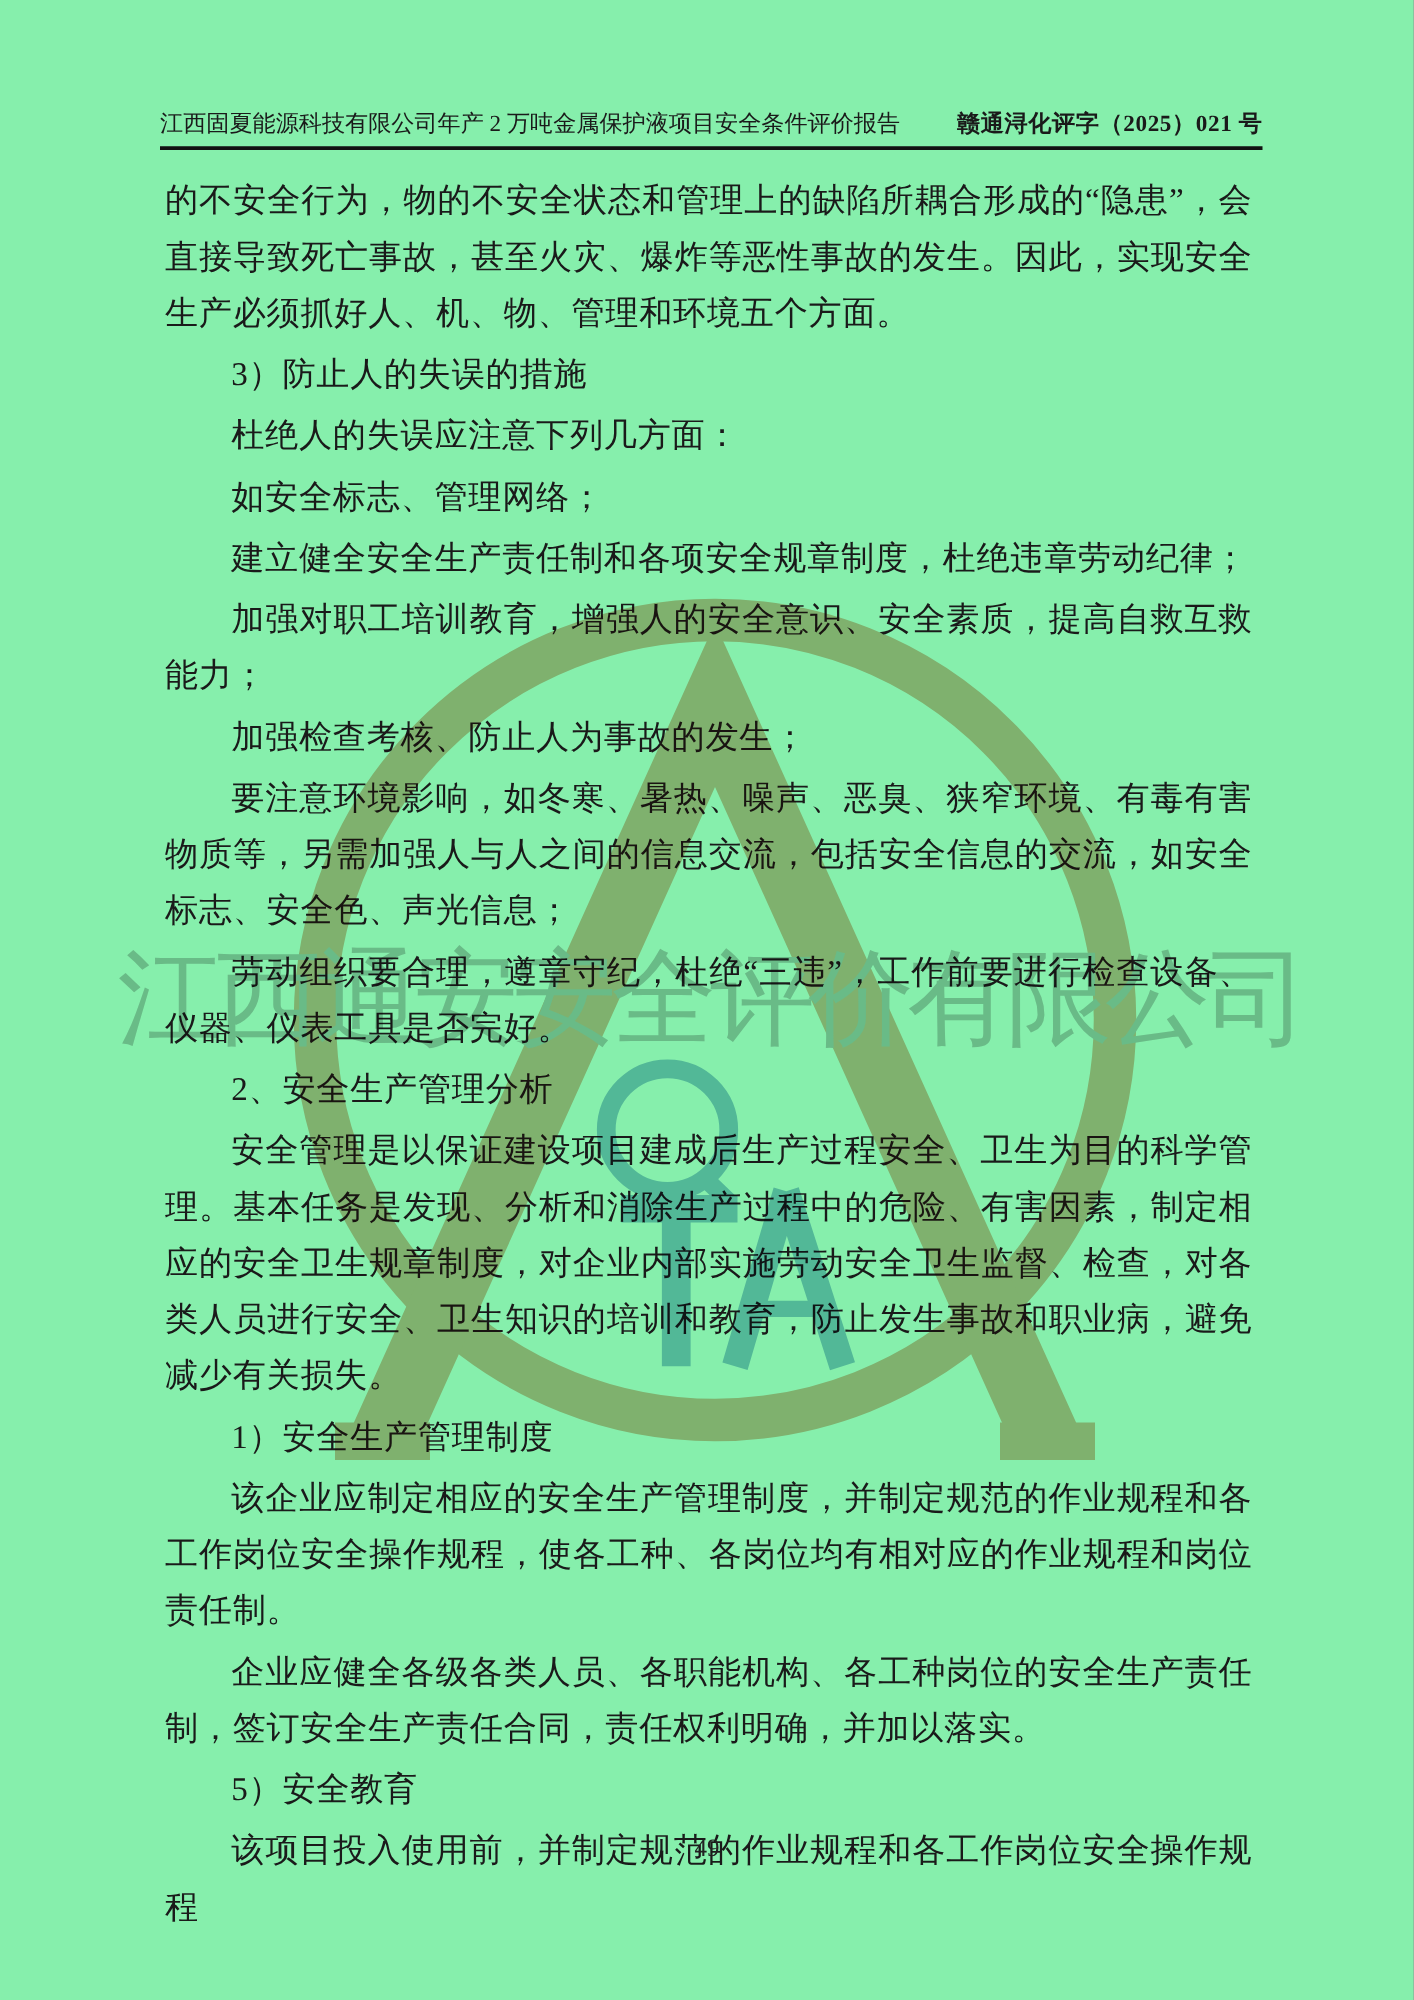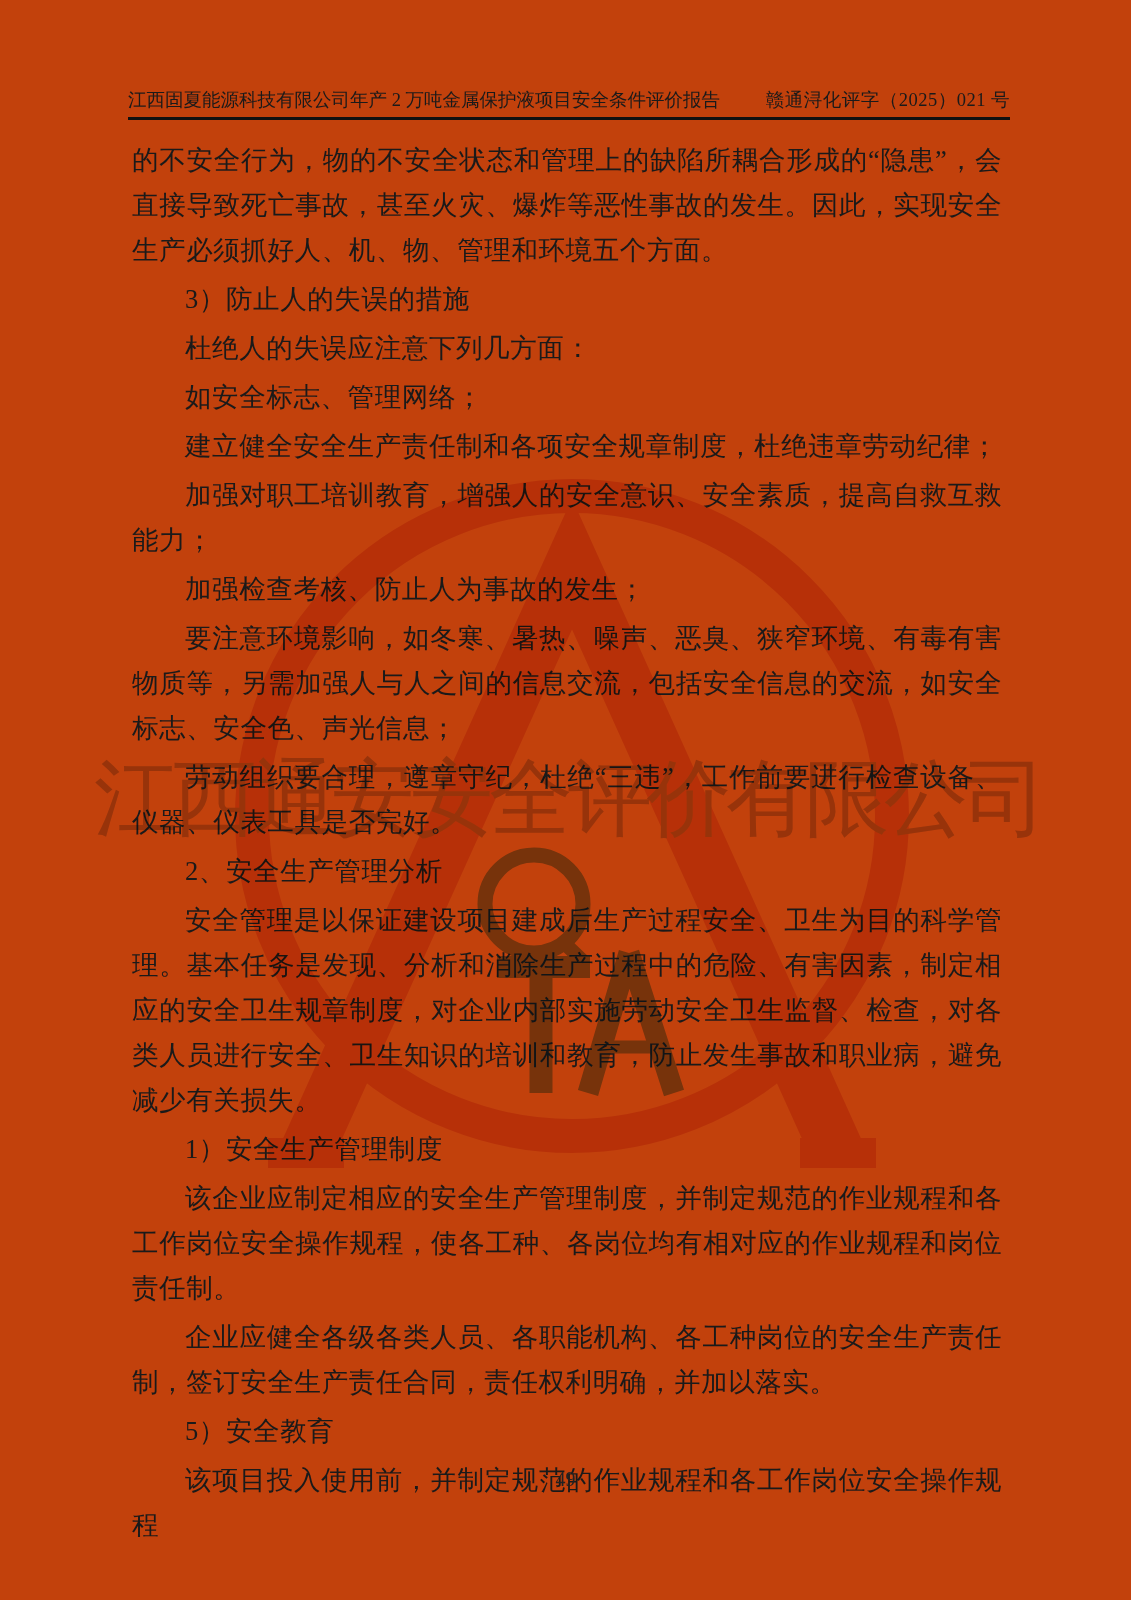--- a/index.html
+++ b/index.html
@@ -1,35 +1,35 @@
 <!DOCTYPE html>
 <html lang="zh"><head>
 <meta charset="utf-8">
 <style>
   html,body{margin:0;padding:0;background:#888;}
   .page{
     position:relative;
     width:1131px;height:1600px;
     margin:0 auto;
-    background:#c2410c;
+    background:#86efac;
     font-family:"Liberation Serif","DejaVu Serif",serif;
     color:#1a1a1a;
     overflow:hidden;
   }
   
   .header{
     position:absolute;
     left:128px;top:88px;width:882px;
     display:flex;justify-content:space-between;align-items:flex-end;
     font-size:18.5px;line-height:24px;
     border-bottom:3.5px solid #111;
     padding-bottom:5px;
     white-space:nowrap;
   }
-  .header .hdr-right{font-weight:400;letter-spacing:0.5px;text-align:right;}
+  .header .hdr-right{font-weight:700;letter-spacing:0.5px;text-align:right;}
   
   .content{
     position:absolute;
     left:128px;top:134px;width:878px;
     font-size:26.5px;line-height:45px;
     text-align:justify;text-justify:inter-ideograph;
     letter-spacing:0.6px;
   }
   .content p{margin:4px;}
   .content p.indent{text-indent:2em;}

